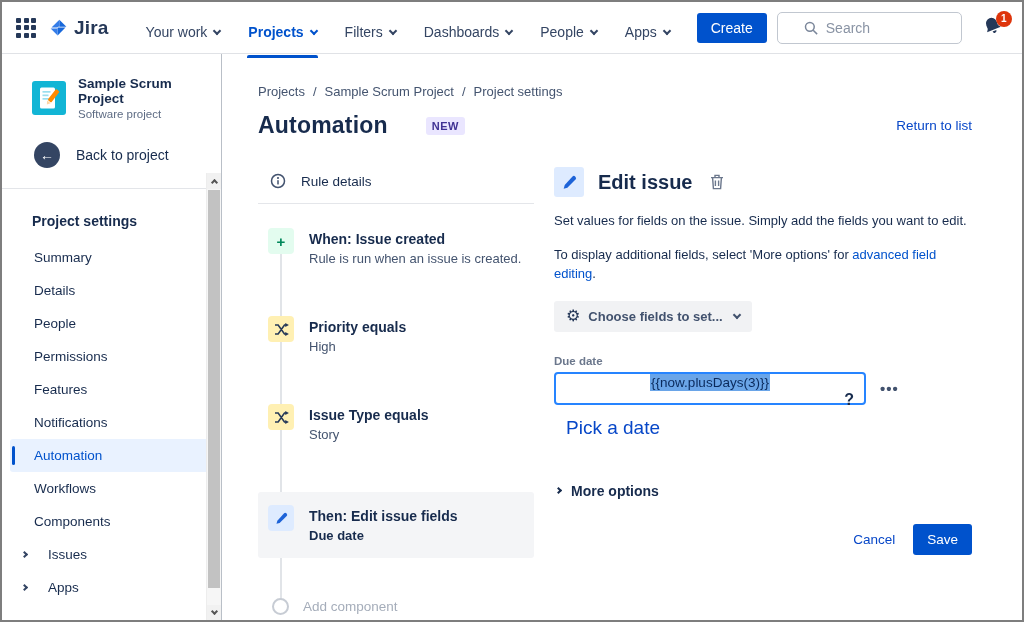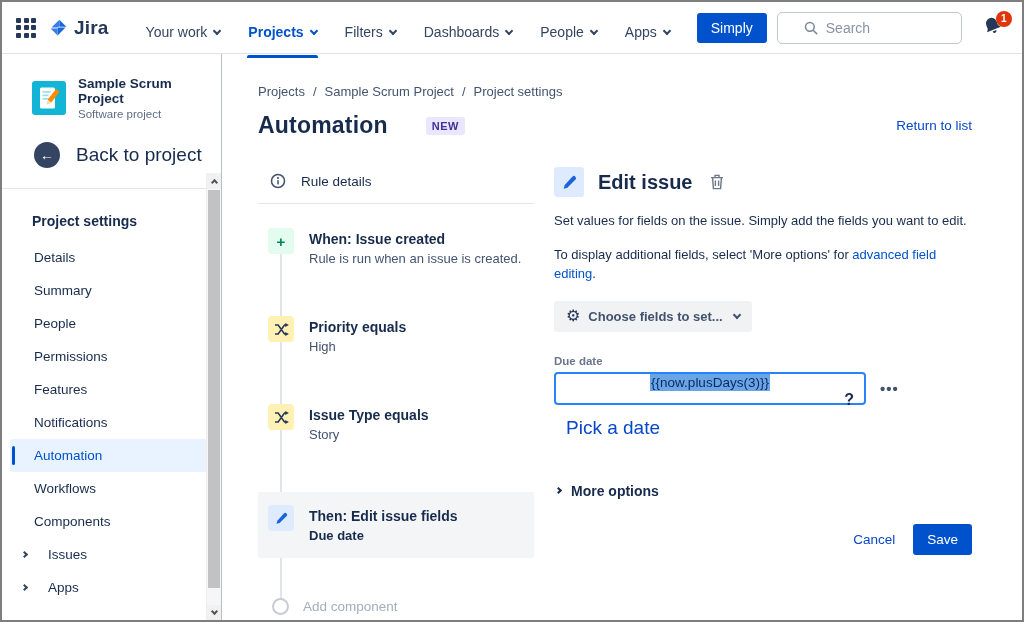--- a/index.html
+++ b/index.html
@@ -30,21 +30,21 @@
   .body-row { display:flex; height:567px; }
   .sidebar { width:220px; flex:none; border-right:1px solid #b9bfc7; position:relative; background:#fff; padding-top:22px; }
   .main { flex:1; padding:0 50px 0 36px; overflow:hidden; }
 
   
   .proj-head { display:flex; align-items:center; gap:12px; padding:0 16px 0 30px; }
   .proj-name { font-size:13.5px; font-weight:700; color:#172b4d; }
   .proj-type { font-size:11.5px; color:#5e6c84; margin-top:2px; }
   .back-row { display:flex; align-items:center; gap:16px; padding:0 16px 0 32px; margin-top:22px; cursor:pointer; }
   .back-circle { width:26px; height:26px; border-radius:50%; background:#344563; color:#fff; display:flex; align-items:center; justify-content:center; font-size:14px; }
-  .back-label { font-size:19px; color:#172b4d; }
+  .back-label { font-size:14px; color:#172b4d; }
   .side-divider { border-top:1px solid #e3e5e9; margin:20px 0 0 0; }
   .side-nav { padding:18px 24px 0 30px; }
   .side-header { font-size:14px; font-weight:700; color:#172b4d; margin-bottom:6px; padding:6px 0; }
   .side-item { font-size:13.5px; color:#172b4d; padding:9px 0 9px 2px; cursor:pointer; position:relative; }
   .side-item.active { background:#e9f2ff; color:#0052CC; font-weight:500; border-radius:3px; margin-left:-22px; padding-left:24px; margin-right:-14px; }
   .side-item.active::before { content:""; position:absolute; left:2px; top:7px; bottom:7px; width:3px; background:#0052CC; border-radius:2px; }
   .side-item.expand { display:flex; align-items:center; gap:21px; margin-left:-12px; }
   .chev-right { width:5px; height:5px; border-right:2px solid #344563; border-bottom:2px solid #344563; transform:rotate(-45deg); display:inline-block; }
   
   .sb { position:absolute; top:119px; bottom:0; right:0; width:15px; background:#f6f6f6; border-left:1px solid #ededed; }
@@ -156,21 +156,21 @@
       </div>
       <div class="nav-item">
         <span>People</span>
           <span class="chev"></span>
       </div>
       <div class="nav-item">
         <span>Apps</span>
           <span class="chev"></span>
       </div>
     </nav>
-    <button class="create-btn">Simply</button>
+    <button class="create-btn">Create</button>
     <div class="search-box">
       <span style="display:flex;">
         <svg width="14" height="14" viewBox="0 0 16 16">
             <circle cx="6.7" cy="6.7" r="5" fill="none" stroke="#7a869a" stroke-width="1.7"></circle>
             <path d="M10.5 10.5 L15 15" stroke="#7a869a" stroke-width="1.7"></path>
           </svg>
       </span>
       <input type="text" placeholder="Search" style="">
     </div>
     <div class="nav-icons">
@@ -208,22 +208,22 @@
           <div class="proj-type">Software project</div>
         </div>
       </div>
       <div class="back-row">
         <span class="back-circle">←</span>
         <span class="back-label">Back to project</span>
       </div>
       <div class="side-divider"></div>
       <nav class="side-nav">
         <div class="side-header">Project settings</div>
+        <div class="side-item">Summary</div>
         <div class="side-item">Details</div>
-        <div class="side-item">Summary</div>
         <div class="side-item">People</div>
         <div class="side-item">Permissions</div>
         <div class="side-item">Features</div>
         <div class="side-item">Notifications</div>
         <div class="side-item active">Automation</div>
         <div class="side-item">Workflows</div>
         <div class="side-item">Components</div>
         <div class="side-item expand">
           <span class="chev-right"></span>
           <span>Issues</span>

